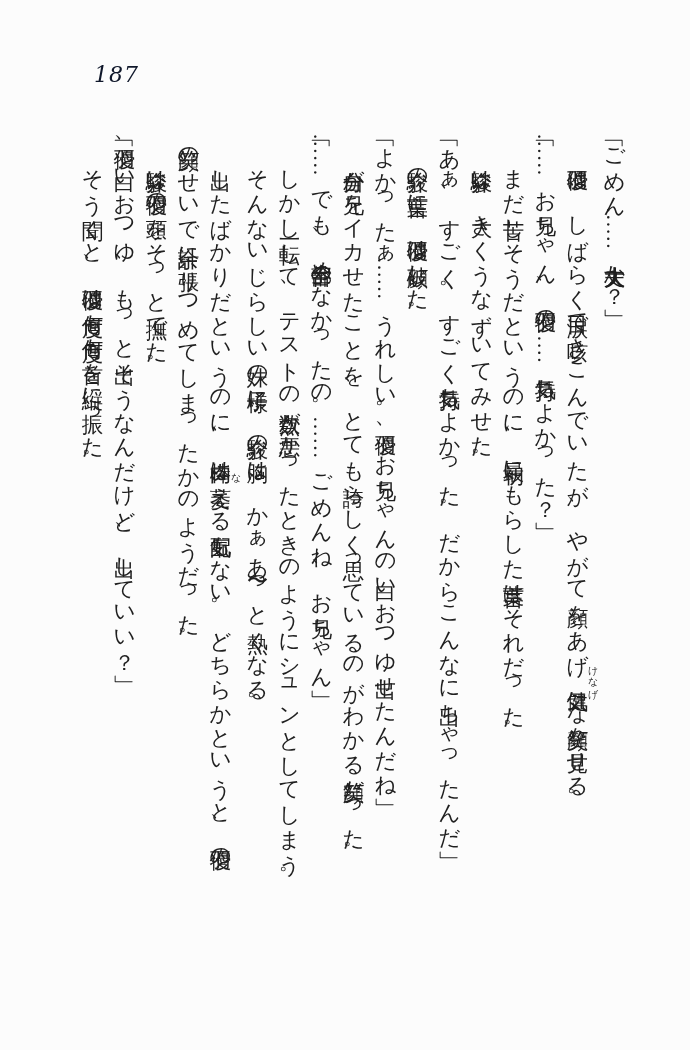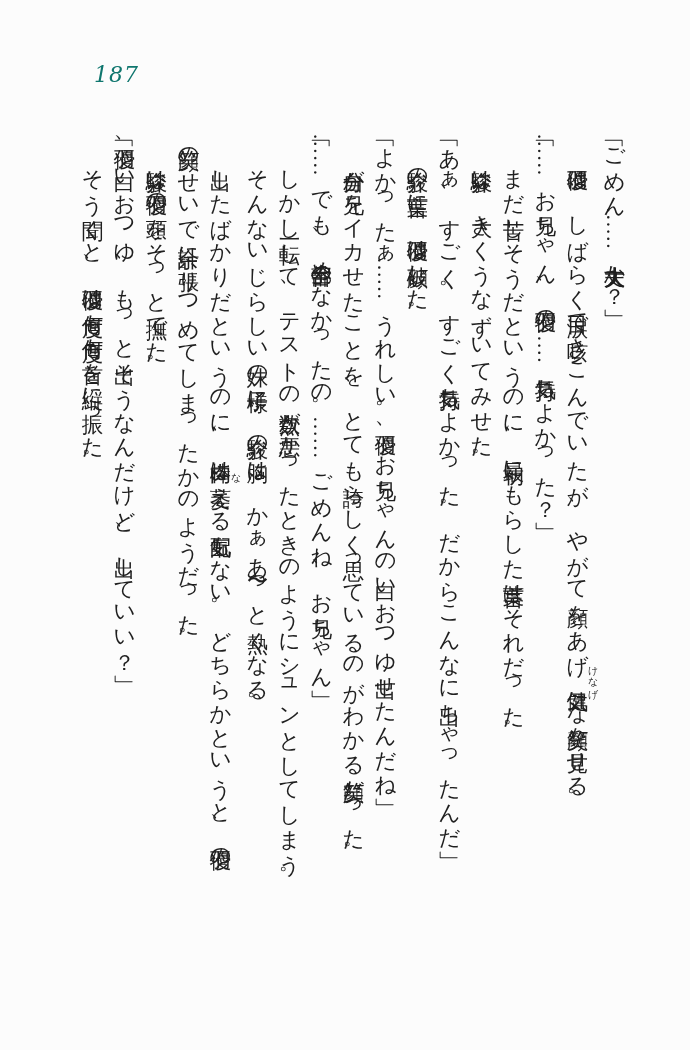--- a/index.html
+++ b/index.html
@@ -15,21 +15,21 @@
     font-family: "Liberation Serif", "DejaVu Serif", serif;
     color: #1f1f1f;
   }
   .page-number {
     position: absolute;
     top: 62px;
     left: 94px;
     font-family: "DejaVu Serif", "Liberation Serif", serif;
     font-style: italic;
     font-size: 22px;
-    color: #0f766e;
+    color: #0f172a;
     letter-spacing: 1px;
   }
   .body-text {
     position: absolute;
     top: 133px;
     right: 60px;
     height: 822px;
     writing-mode: vertical-rl;
     text-orientation: mixed;
     font-size: 21.5px;

